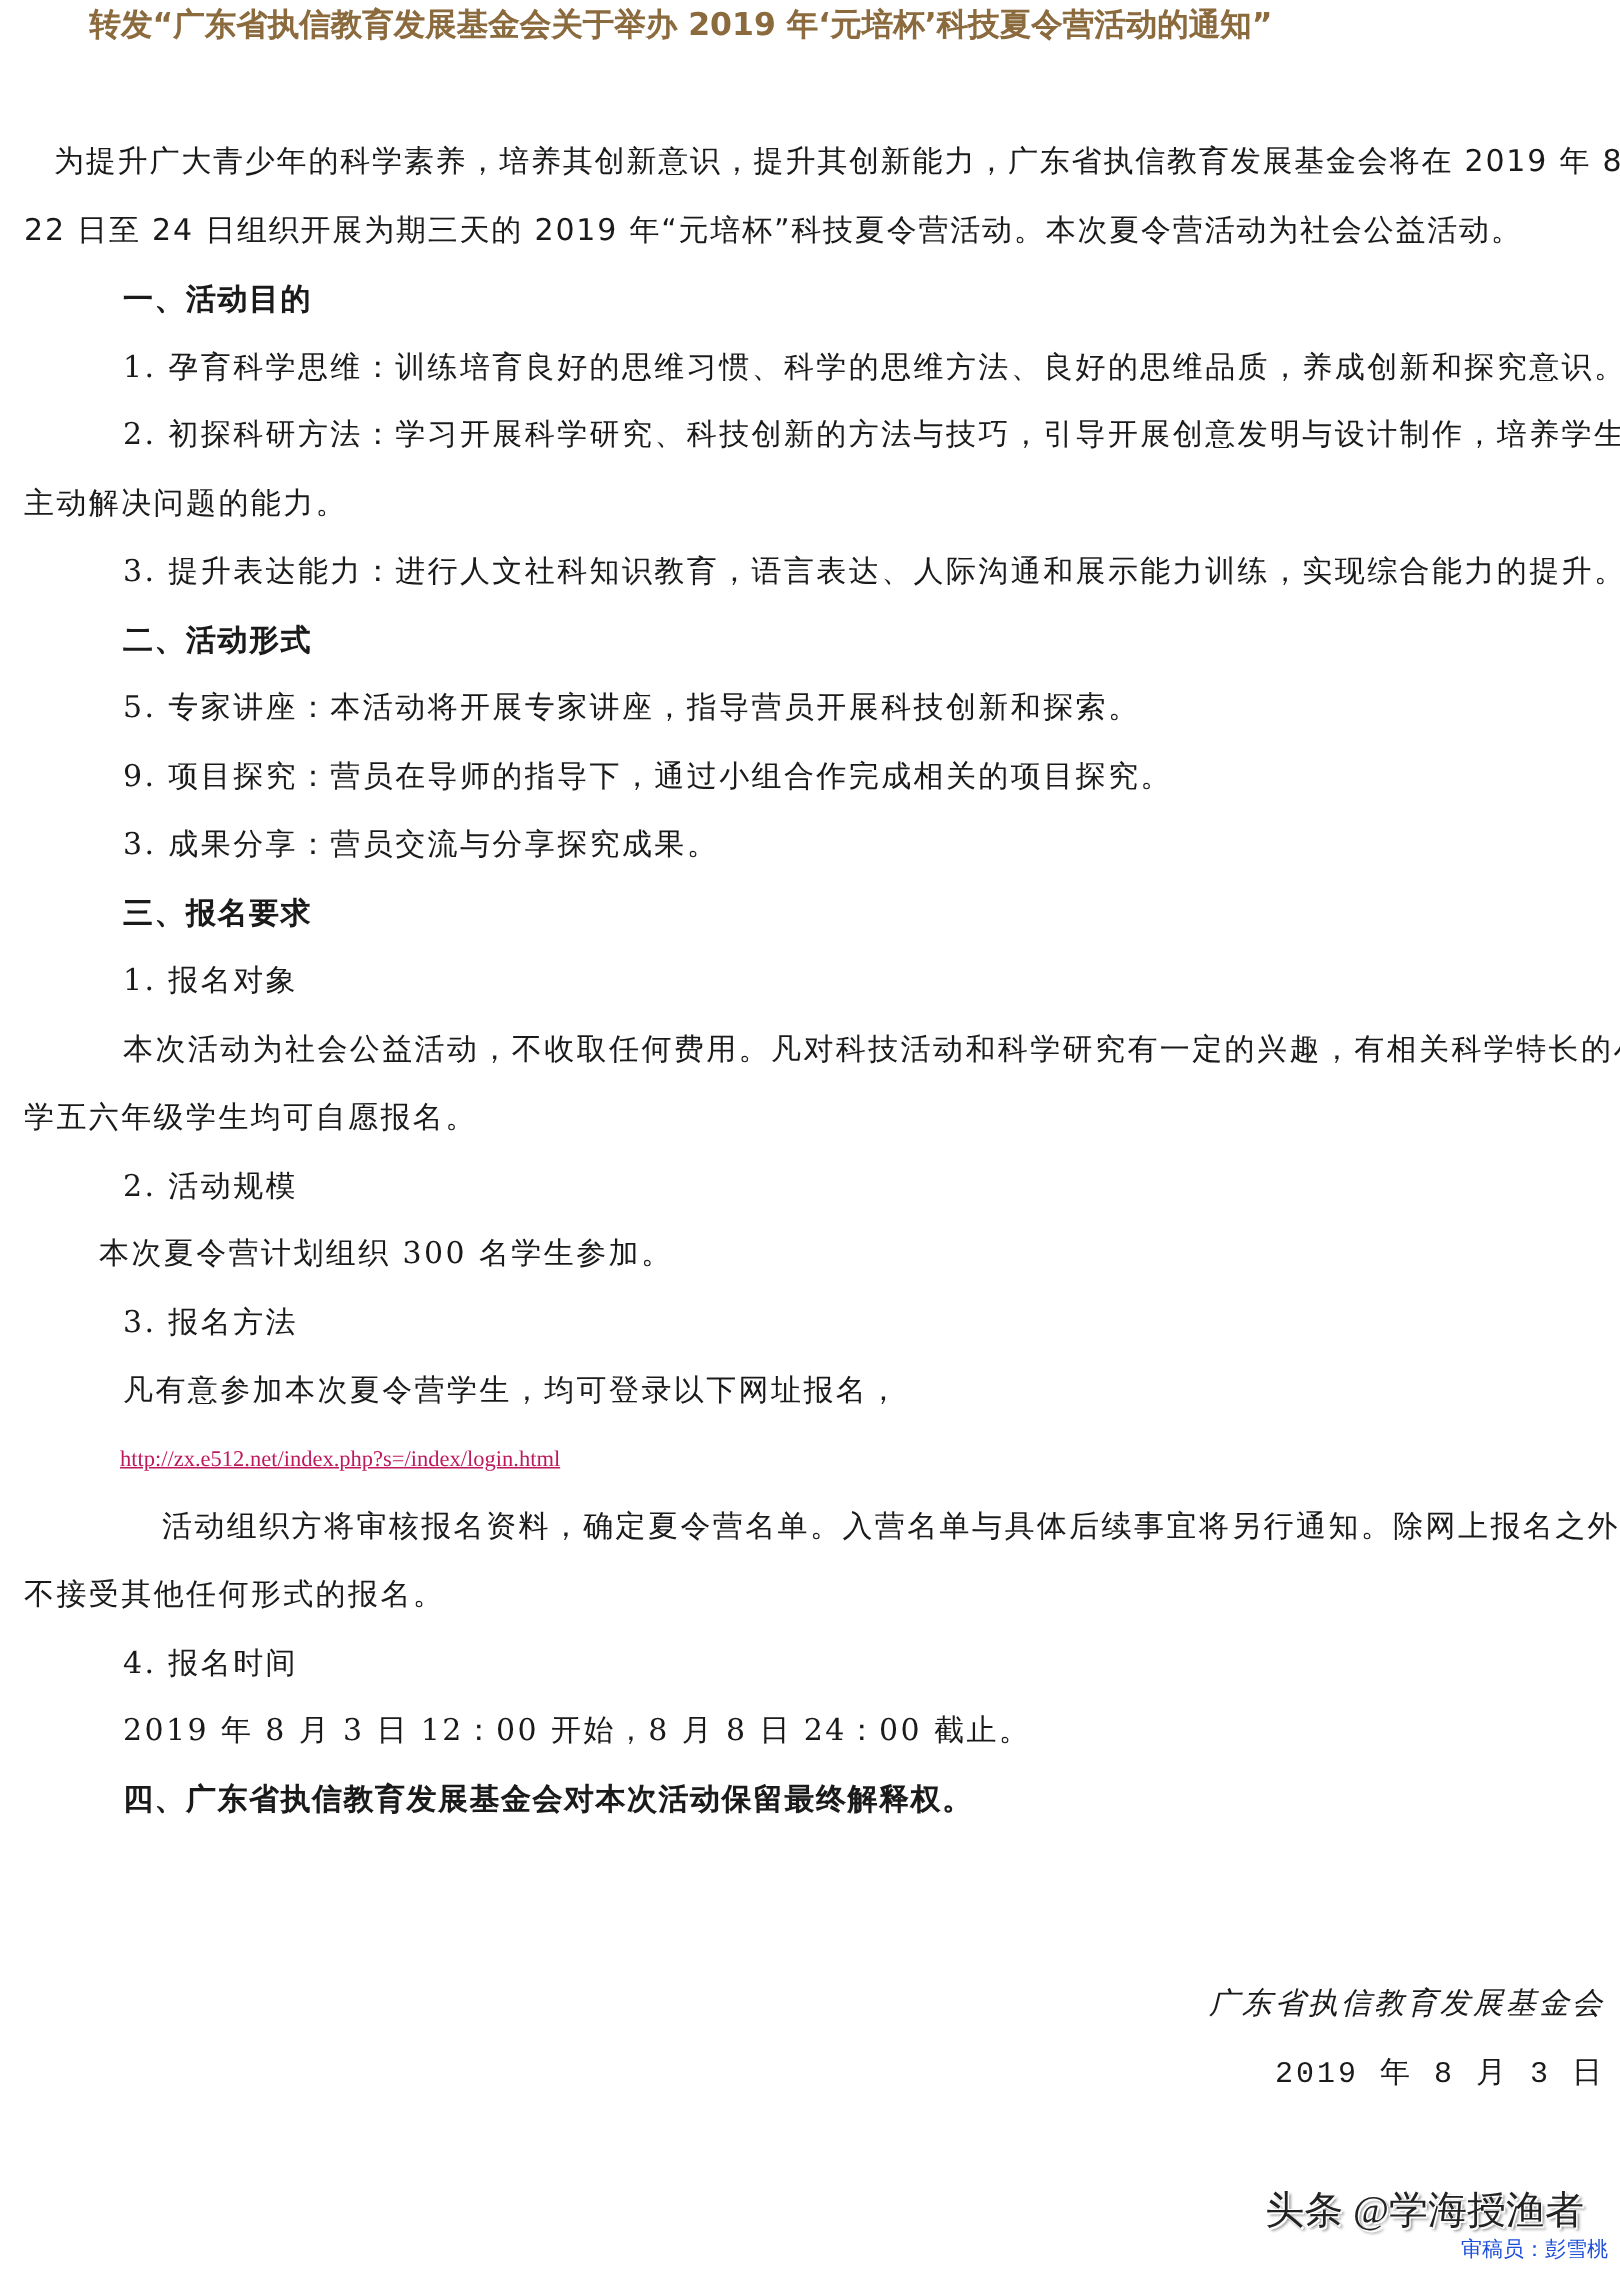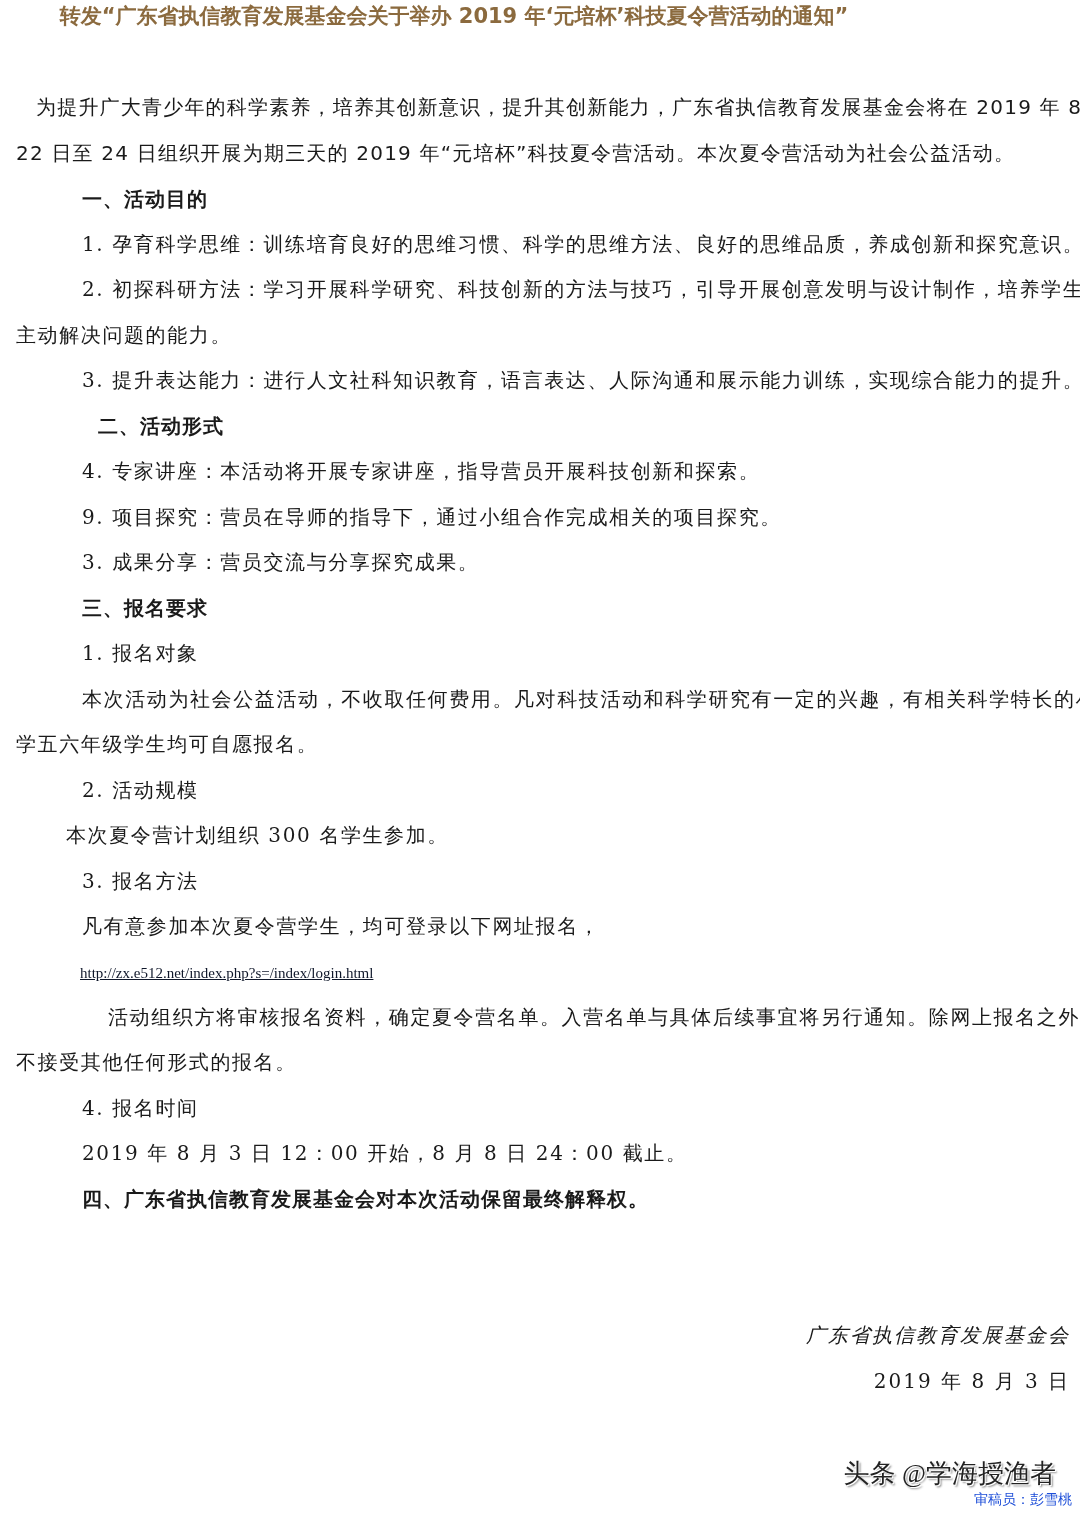--- a/index.html
+++ b/index.html
@@ -5,59 +5,59 @@
     html, body { margin: 0; padding: 0; background: #ffffff; }
     body { width: 1080px; height: 1513px; position: relative; overflow: hidden;
            font-family: "DejaVu Serif", "Liberation Serif", serif; color: #1a1a1a; }
     .title { position: absolute; top: 2px; left: 0; width: 908px; text-align: center;
              font-family: "DejaVu Sans", "Liberation Sans", sans-serif; font-weight: bold;
              font-size: 21px; color: #8b6a3e; letter-spacing: 0px; }
     .line { position: absolute; font-size: 20px; white-space: nowrap; letter-spacing: 1.6px; line-height: 26px; }
     .heading { font-family: "DejaVu Sans", "Liberation Sans", sans-serif; font-weight: bold; font-size: 20px; letter-spacing: 1px; }
     .intro { font-family: "DejaVu Sans", "Liberation Sans", sans-serif; letter-spacing: 1.2px; }
     .url { position: absolute; font-family: "Liberation Serif", "DejaVu Serif", serif; font-size: 15px;
-           text-decoration: underline; color: #0f172a; }
+           text-decoration: underline; color: #be185d; }
     .right { position: absolute; right: 10px; text-align: right; font-size: 20px; letter-spacing: 2px; white-space: nowrap; }
     .watermark { position: absolute; right: 24px; top: 1456px; font-family: Liberation Serif, serif;
                  font-size: 26px; color: #222; text-shadow: 1px 1px 0 #fff, -1px -1px 0 #fff, 2px 2px 2px #888; }
     .reviewer { position: absolute; right: 8px; top: 1491px; font-family: "DejaVu Sans", "Liberation Sans", sans-serif;
                 font-size: 14px; color: #1d4ed8; }
   </style>
 </head>
 <body>
 
 <div class="title">转发“广东省执信教育发展基金会关于举办 2019 年‘元培杯’科技夏令营活动的通知”</div>
 
 <div class="line intro" style="top:94px; left:36px;">为提升广大青少年的科学素养，培养其创新意识，提升其创新能力，广东省执信教育发展基金会将在 2019 年 8 月</div>
 <div class="line intro" style="top:140px; left:16px;">22 日至 24 日组织开展为期三天的 2019 年“元培杯”科技夏令营活动。本次夏令营活动为社会公益活动。</div>
 
 <div class="line heading" style="top:186px; left:82px;">一、活动目的</div>
 <div class="line" style="top:231px; left:82px;">1. 孕育科学思维：训练培育良好的思维习惯、科学的思维方法、良好的思维品质，养成创新和探究意识。</div>
 <div class="line" style="top:276px; left:82px;">2. 初探科研方法：学习开展科学研究、科技创新的方法与技巧，引导开展创意发明与设计制作，培养学生的</div>
 <div class="line" style="top:322px; left:16px;">主动解决问题的能力。</div>
 <div class="line" style="top:367px; left:82px;">3. 提升表达能力：进行人文社科知识教育，语言表达、人际沟通和展示能力训练，实现综合能力的提升。</div>
 
-<div class="line heading" style="top:413px; left:82px;margin-left:16px;">二、活动形式</div>
-<div class="line" style="top:458px; left:82px;">4. 专家讲座：本活动将开展专家讲座，指导营员开展科技创新和探索。</div>
+<div class="line heading" style="top:413px; left:82px;">二、活动形式</div>
+<div class="line" style="top:458px; left:82px;">5. 专家讲座：本活动将开展专家讲座，指导营员开展科技创新和探索。</div>
 <div class="line" style="top:504px; left:82px;">9. 项目探究：营员在导师的指导下，通过小组合作完成相关的项目探究。</div>
 <div class="line" style="top:549px; left:82px;">3. 成果分享：营员交流与分享探究成果。</div>
 
 <div class="line heading" style="top:595px; left:82px;">三、报名要求</div>
 <div class="line" style="top:640px; left:82px;">1. 报名对象</div>
 <div class="line" style="top:686px; left:82px;">本次活动为社会公益活动，不收取任何费用。凡对科技活动和科学研究有一定的兴趣，有相关科学特长的小</div>
 <div class="line" style="top:731px; left:16px;">学五六年级学生均可自愿报名。</div>
 <div class="line" style="top:777px; left:82px;">2. 活动规模</div>
 <div class="line" style="top:822px; left:66px;">本次夏令营计划组织 300 名学生参加。</div>
 <div class="line" style="top:868px; left:82px;">3. 报名方法</div>
 <div class="line" style="top:913px; left:82px;">凡有意参加本次夏令营学生，均可登录以下网址报名，</div>
 <a class="url" style="top:965px; left:80px;">http://zx.e512.net/index.php?s=/index/login.html</a>
 <div class="line" style="top:1004px; left:108px;">活动组织方将审核报名资料，确定夏令营名单。入营名单与具体后续事宜将另行通知。除网上报名之外，</div>
 <div class="line" style="top:1049px; left:16px;">不接受其他任何形式的报名。</div>
 <div class="line" style="top:1095px; left:82px;">4. 报名时间</div>
 <div class="line" style="top:1140px; left:82px;">2019 年 8 月 3 日 12：00 开始，8 月 8 日 24：00 截止。</div>
 
 <div class="line heading" style="top:1186px; left:82px;">四、广东省执信教育发展基金会对本次活动保留最终解释权。</div>
 
 <div class="right" style="top:1322px;font-style:italic;">广东省执信教育发展基金会</div>
-<div class="right" style="top:1368px;">2019 年 8 月 3 日</div>
+<div class="right" style="top:1368px;font-family:Liberation Mono, monospace;">2019 年 8 月 3 日</div>
 
 <div class="watermark">头条 @学海授渔者</div>
 <div class="reviewer">审稿员：彭雪桃</div>
 
 </body></html>

